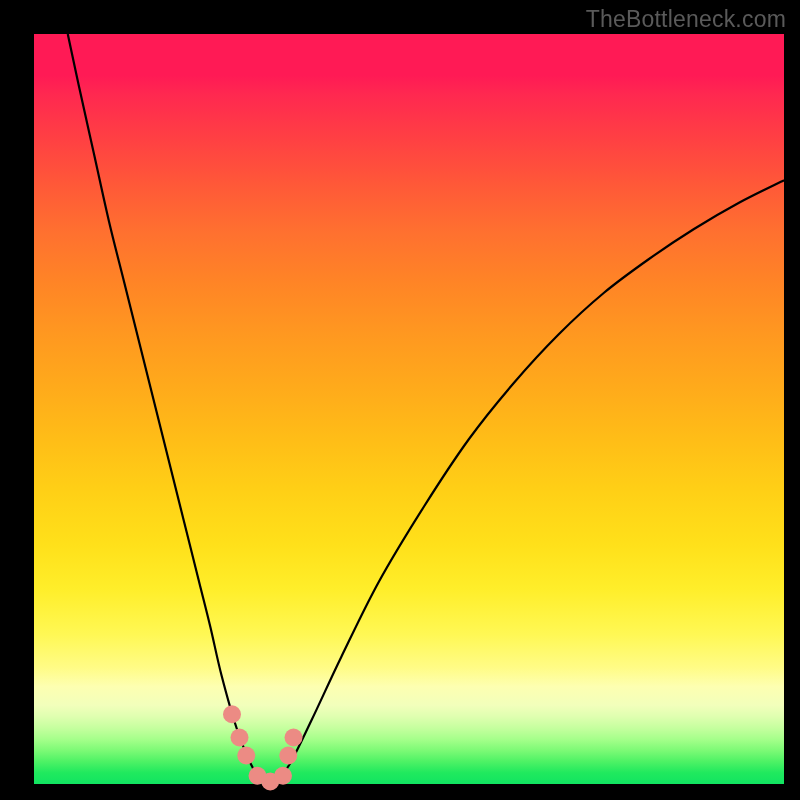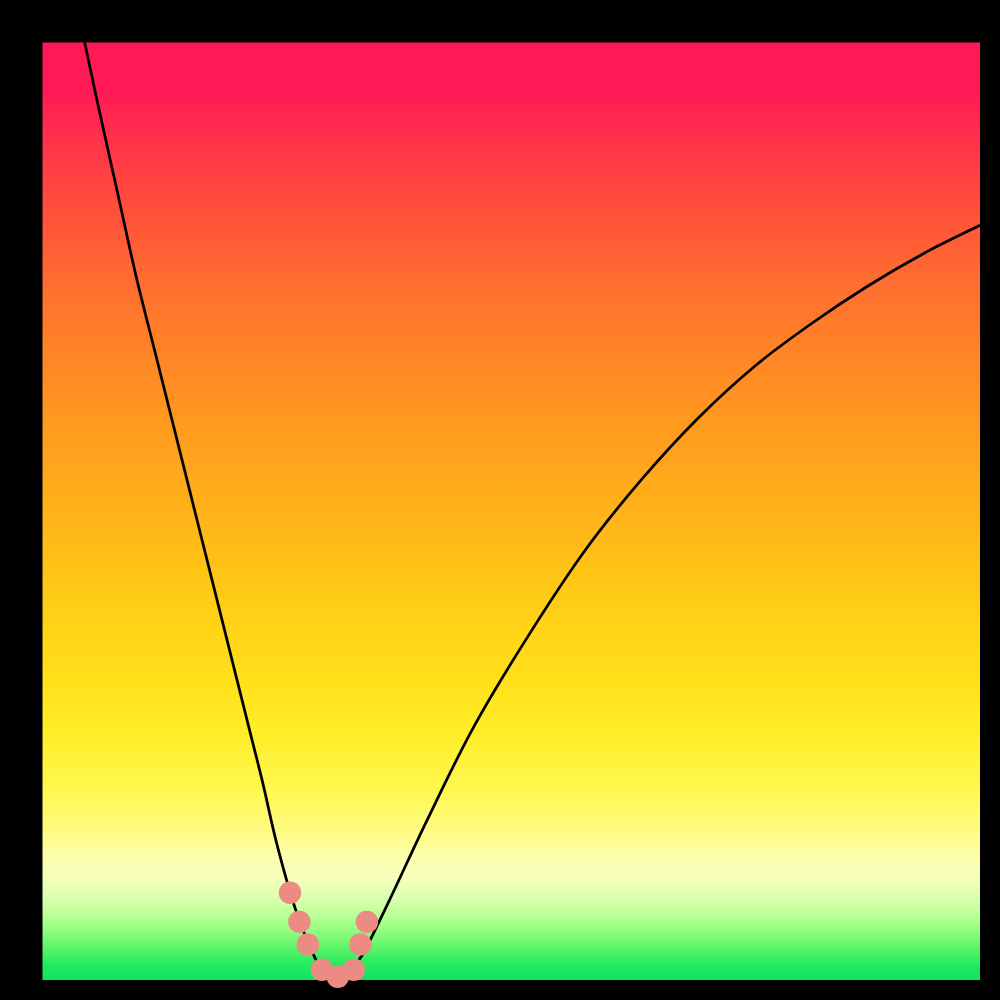--- a/index.html
+++ b/index.html
@@ -78,13 +78,14 @@
           <circle cx="205.49999999999997" cy="703.5" r="9" fill="#ec8b84" stroke="#c86b67" stroke-width="0"></circle>
           <circle cx="212.25000000000003" cy="721.5" r="9" fill="#ec8b84" stroke="#c86b67" stroke-width="0"></circle>
           <circle cx="223.5" cy="741.75" r="9" fill="#ec8b84" stroke="#c86b67" stroke-width="0"></circle>
           <circle cx="236.25" cy="747.375" r="9" fill="#ec8b84" stroke="#c86b67" stroke-width="0"></circle>
           <circle cx="249" cy="741.75" r="9" fill="#ec8b84" stroke="#c86b67" stroke-width="0"></circle>
           <circle cx="254.24999999999997" cy="721.5" r="9" fill="#ec8b84" stroke="#c86b67" stroke-width="0"></circle>
           <circle cx="259.5" cy="703.5" r="9" fill="#ec8b84" stroke="#c86b67" stroke-width="0"></circle>
         </g>
     </svg>
   </div>
+  <div class="watermark">TheBottleneck.com</div>
 </div>
 
 </body></html>

